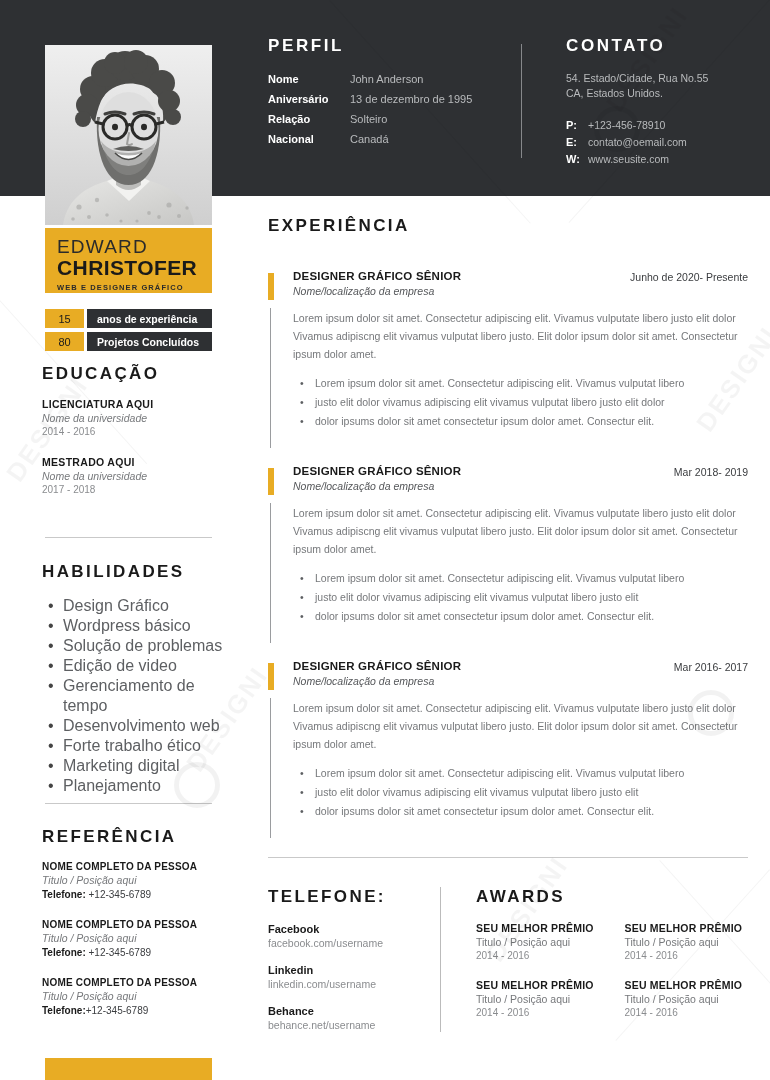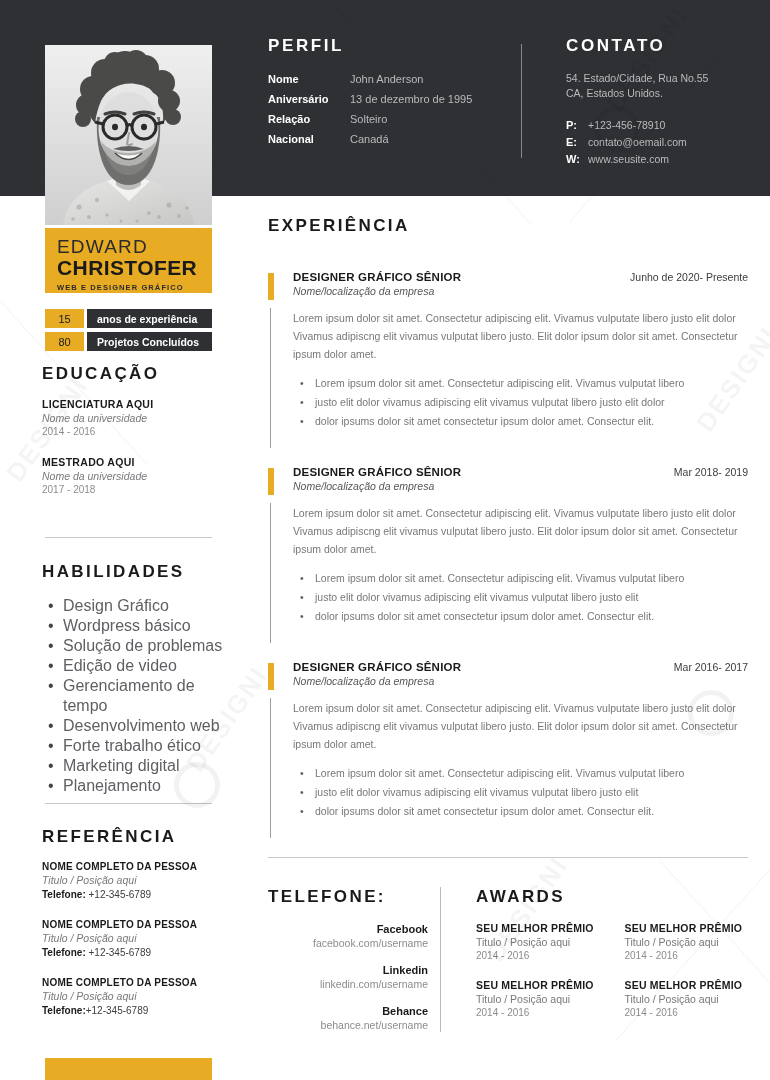--- a/index.html
+++ b/index.html
@@ -130,41 +130,41 @@
 
   .exp-block { position: absolute; left: 23px; top: 20px; width: 480px; }
   .exp-list { margin-top: 17px; }
   .exp-item { position: relative; padding-left: 25px; margin-bottom: 10px; }
   .exp-mark {
     position: absolute; left: 0; top: 3px; width: 6px; height: 27px; background: #e8ac24;
   }
   .exp-line {
     position: absolute; left: 2px; top: 38px; width: 1px; background: #9a9c9f;
   }
-  .exp-head { display: flex; justify-content: space-between; align-items: center; margin-top: 34px; }
+  .exp-head { display: flex; justify-content: space-between; align-items: flex-start; margin-top: 34px; }
   .exp-role { color: #1a1a1a; font-size: 11.5px; font-weight: bold; letter-spacing: 0.2px; }
   .exp-date { color: #3a3c3f; font-size: 10.5px; white-space: nowrap; padding-top: 1px; }
   .exp-company { color: #55575a; font-size: 10.5px; font-style: italic; margin-top: 2px; }
   .exp-desc {
     color: #76787b; font-size: 10.5px; line-height: 18px; margin-top: 12px;
   }
   .exp-bullets { margin-top: 11px; list-style: none; }
   .exp-bullets li {
     color: #76787b; font-size: 10.5px; line-height: 19px; padding-left: 22px; position: relative;
   }
   .exp-bullets li::before {
     content: "•"; position: absolute; left: 7px; color: #5d5f62;
   }
 
   .foot-rule { position: absolute; left: 23px; top: 661px; width: 480px; height: 1px; background: #c9c9c9; }
   .foot-divider { position: absolute; left: 195px; top: 691px; width: 1px; height: 145px; background: #bbbbbb; }
 
   .tel-block { position: absolute; left: 23px; top: 691px; width: 160px; }
   .tel-list { margin-top: 16px; }
-  .tel-item { margin-bottom: 15px; text-align: right; }
+  .tel-item { margin-bottom: 15px; }
   .tel-name { color: #1a1a1a; font-size: 11px; font-weight: bold; }
   .tel-url { color: #8a8c8f; font-size: 10.5px; margin-top: 2px; }
 
   .awards-block { position: absolute; left: 231px; top: 691px; width: 275px; }
   .awards-grid {
     margin-top: 15px; display: grid; grid-template-columns: 1fr 1fr;
     column-gap: 22px; row-gap: 18px;
   }
   .award-name { color: #1a1a1a; font-size: 10.5px; font-weight: bold; letter-spacing: 0.2px; }
   .award-title { color: #76787b; font-size: 10.5px; margin-top: 2px; }

